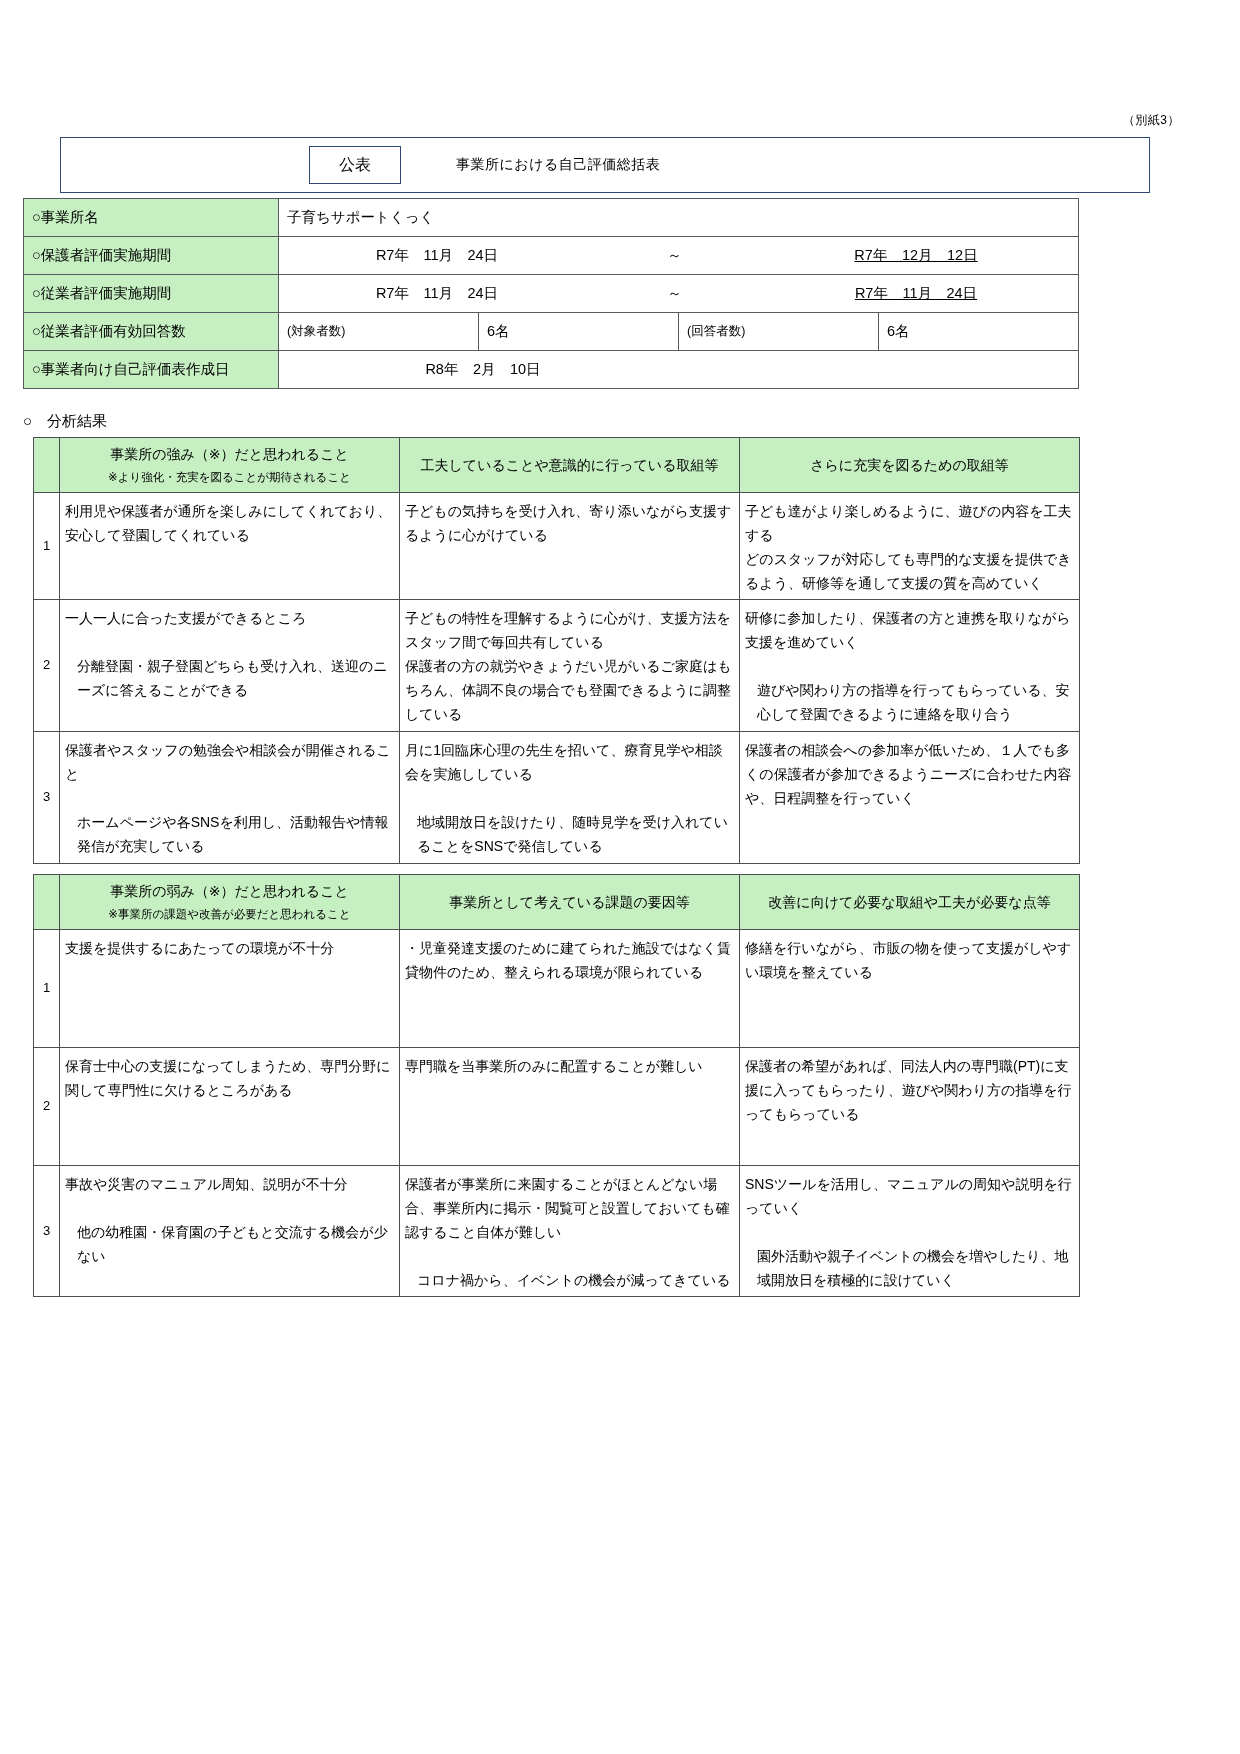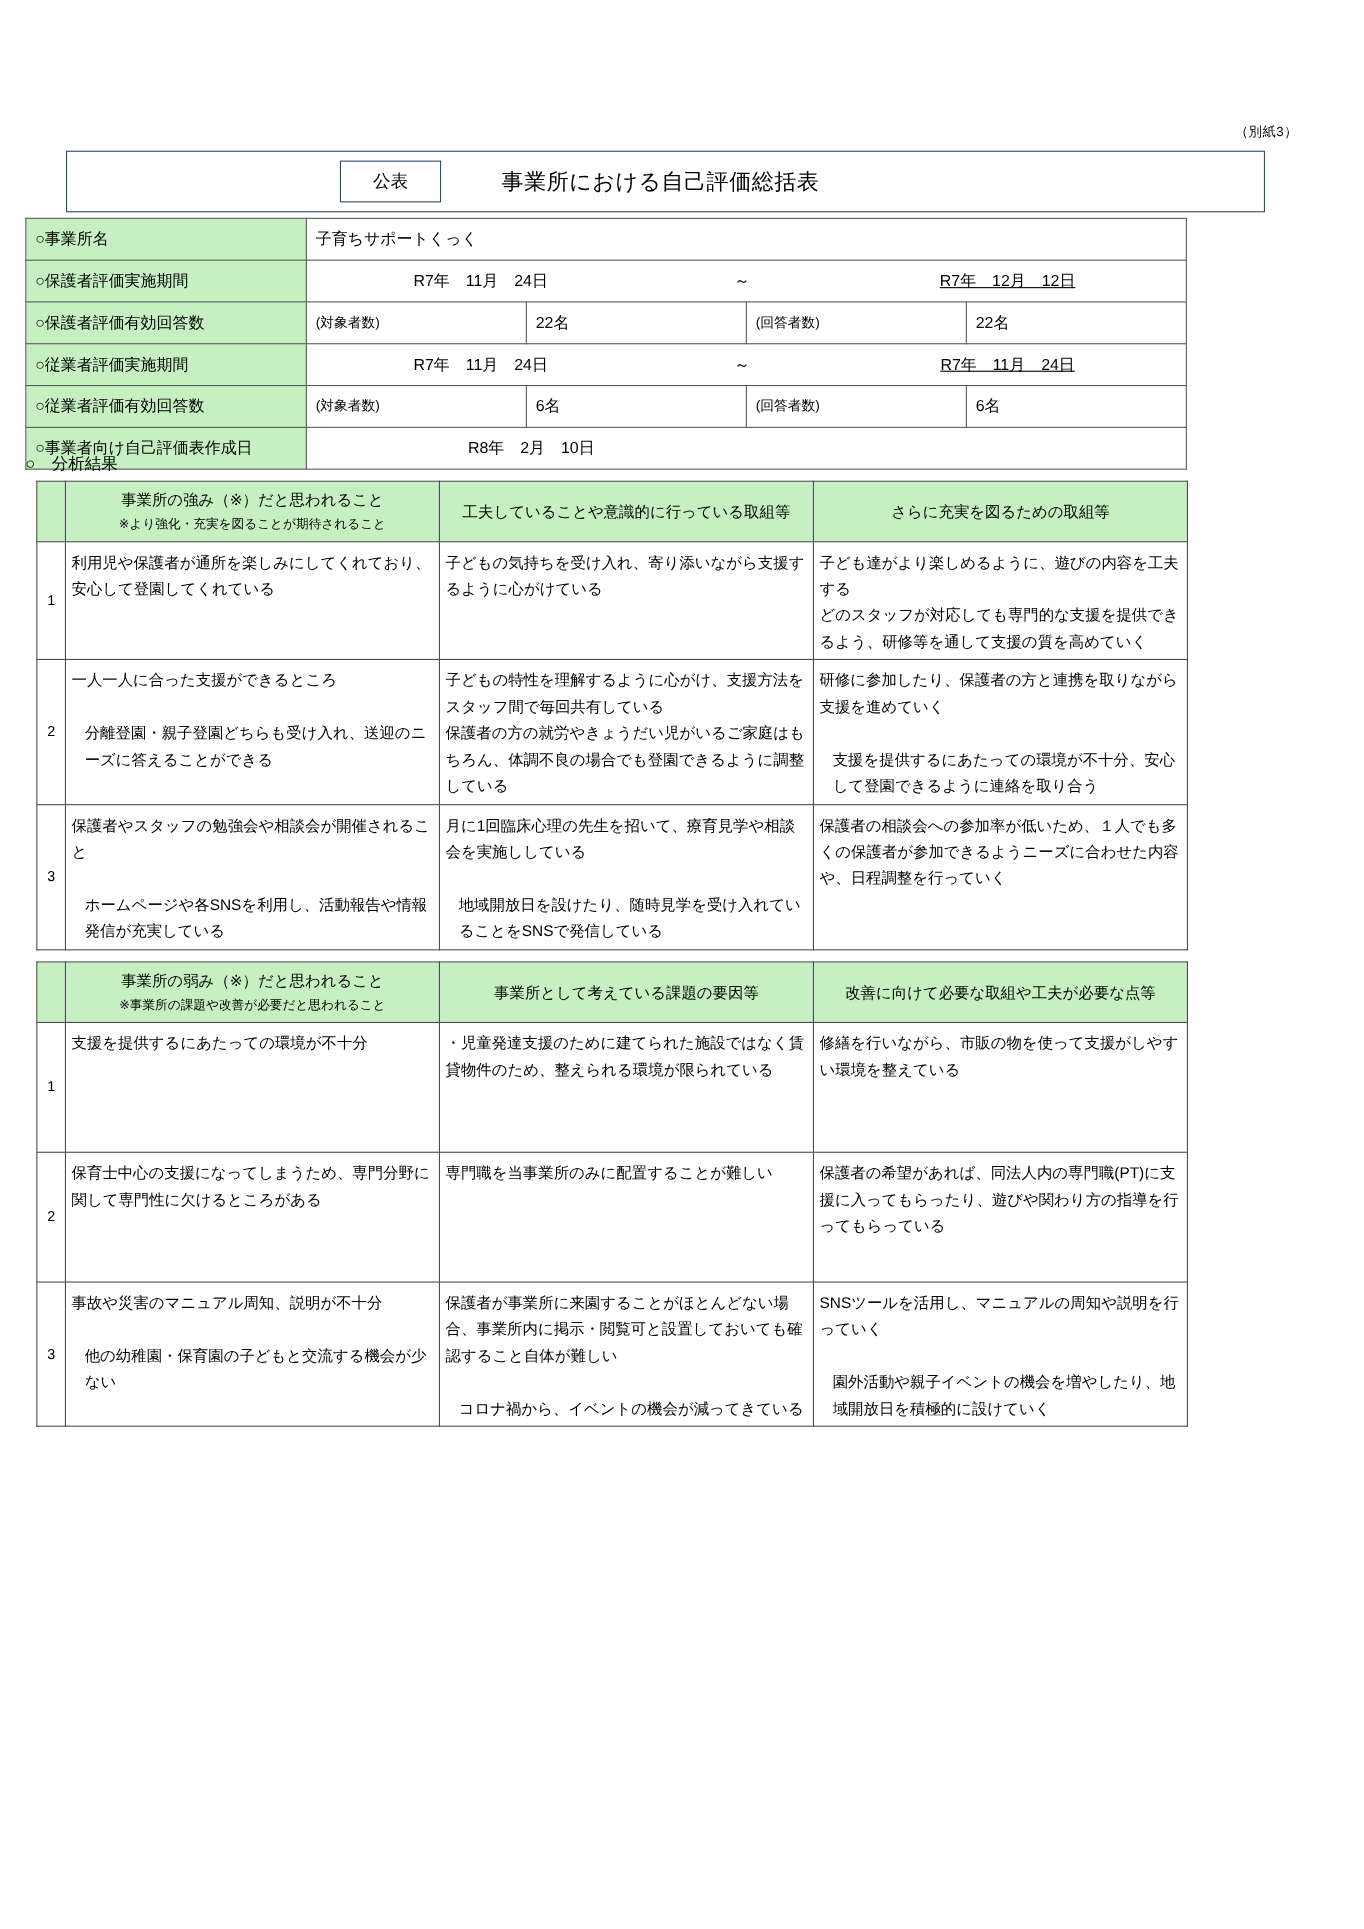--- a/index.html
+++ b/index.html
@@ -49,21 +49,21 @@
     height: 38px;
     margin-left: 248px;
     border: 1px solid #2e4a72;
     display: flex;
     align-items: center;
     justify-content: center;
     font-size: 16px;
   }
   .title-text {
     margin-left: 26px;
-    font-size: 20px;
+    font-size: 14px;
     letter-spacing: 0.5px;
   }
 
   
   .info-table {
     position: absolute;
     left: 23px;
     top: 198px;
     width: 1056px;
     border-collapse: collapse;
@@ -166,27 +166,20 @@
         <td class="lbl">○保護者評価実施期間</td>
         <td colspan="4">
           <div class="period">
             <span class="p1">R7年　11月　24日</span>
             <span class="p2">～</span>
             <span class="p3">R7年　12月　12日</span>
           </div>
         </td>
       </tr>
       <tr>
-        <td class="lbl">○保護者評価有効回答数</td>
-        <td class="sub">(対象者数)</td>
-        <td>22名</td>
-        <td class="sub">(回答者数)</td>
-        <td>22名</td>
-      </tr>
-      <tr>
         <td class="lbl">○従業者評価実施期間</td>
         <td colspan="4">
           <div class="period">
             <span class="p1">R7年　11月　24日</span>
             <span class="p2">～</span>
             <span class="p3">R7年　11月　24日</span>
           </div>
         </td>
       </tr>
       <tr>
@@ -246,21 +239,21 @@
         <td class="cell">
           <p>一人一人に合った支援ができるところ</p>
           <p class="gap">分離登園・親子登園どちらも受け入れ、送迎のニーズに答えることができる</p>
         </td>
         <td class="cell">
           <p>子どもの特性を理解するように心がけ、支援方法をスタッフ間で毎回共有している</p>
           <p>保護者の方の就労やきょうだい児がいるご家庭はもちろん、体調不良の場合でも登園できるように調整している</p>
         </td>
         <td class="cell">
           <p>研修に参加したり、保護者の方と連携を取りながら支援を進めていく</p>
-          <p class="gap">支援を提供するにあたっての環境が不十分、安心して登園できるように連絡を取り合う</p>
+          <p class="gap">遊びや関わり方の指導を行ってもらっている、安心して登園できるように連絡を取り合う</p>
         </td>
       </tr>
       <tr style="height:132px">
         <td class="numcell">3</td>
         <td class="cell">
           <p>保護者やスタッフの勉強会や相談会が開催されること</p>
           <p class="gap">ホームページや各SNSを利用し、活動報告や情報発信が充実している</p>
         </td>
         <td class="cell">
           <p>月に1回臨床心理の先生を招いて、療育見学や相談会を実施ししている</p>

